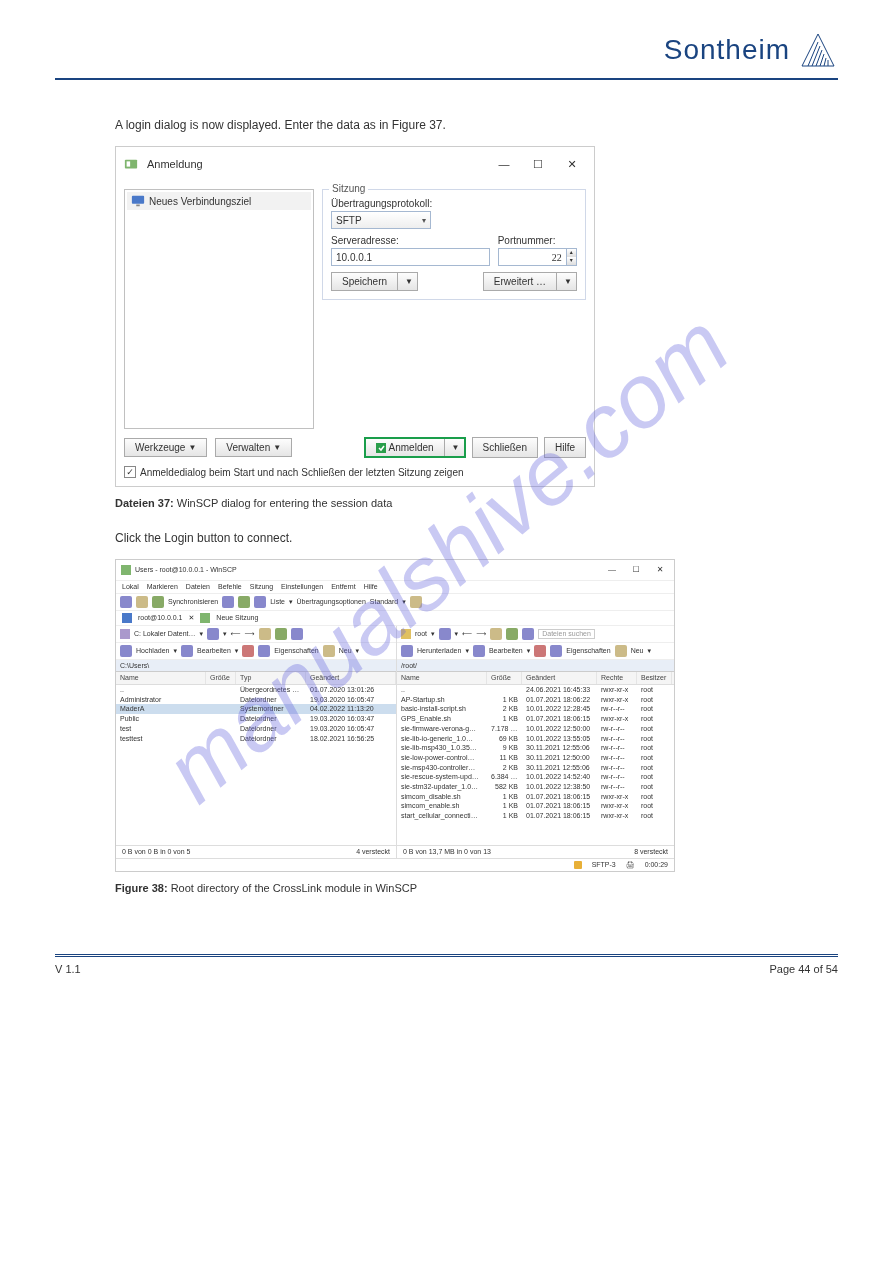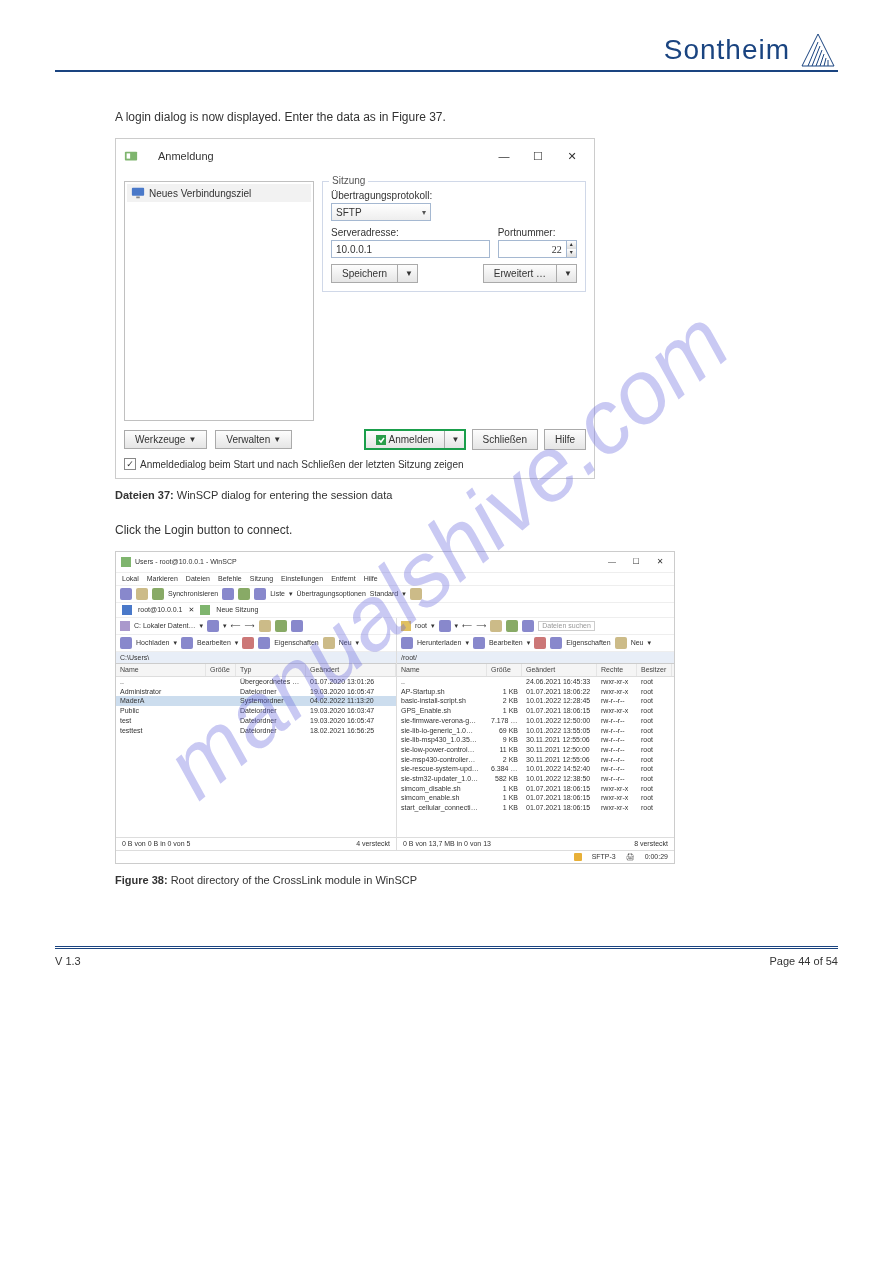--- a/index.html
+++ b/index.html
@@ -1,30 +1,30 @@
 <!DOCTYPE html>
 <html><head>
 <meta charset="utf-8">
 <style>
   * { box-sizing: border-box; margin: 0; padding: 0; }
   body { font-family: Arial, sans-serif; font-size: 12px; background: #fff; width: 893px; margin: 0 auto; color: #333; }
   .page { padding: 30px 55px 40px; position: relative; }
-  .header { display: flex; justify-content: flex-end; align-items: center; border-bottom: 2px solid #1a4480; padding-bottom: 0; margin-bottom: 20px; }
+  .header { display: flex; justify-content: flex-end; align-items: center; border-bottom: 2px solid #1a4480; padding-bottom: 8px; margin-bottom: 20px; }
   .brand { display: flex; align-items: center; gap: 8px; color: #1a4480; font-size: 28px; font-weight: 300; letter-spacing: 1px; }
   .brand svg { width: 40px; height: 40px; }
   .content { padding: 0 60px; }
   .body-text { font-size: 12px; line-height: 1.5; margin: 12px 0; }
   .body-text.first { margin-top: 36px; }
   .caption { font-size: 11px; color: #333; margin: 6px 0 20px; }
   .caption strong { font-weight: bold; }
 
   
   .win-dialog { border: 1px solid #ccc; width: 480px; background: #fff; font-size: 11px; margin: 10px 0; }
   .win-titlebar { display: flex; align-items: center; justify-content: space-between; padding: 6px 8px; }
-  .win-title { display: flex; align-items: center; gap: 20px; }
+  .win-title { display: flex; align-items: center; gap: 9px; }
   .win-title svg { width: 14px; height: 14px; }
   .win-controls { display: flex; gap: 6px; }
   .win-ctrl { width: 28px; height: 22px; display: flex; align-items: center; justify-content: center; color: #333; }
   .dialog-body { display: flex; padding: 8px; gap: 8px; }
   .left-panel { width: 190px; border: 1px solid #c0c0c0; background: #fff; height: 240px; padding: 2px; }
   .tree-item { display: flex; align-items: center; gap: 4px; padding: 2px 4px; background: #f2f2f2; font-size: 10px; }
   .tree-item svg { width: 14px; height: 14px; }
   .right-panel { flex: 1; }
   .group { border: 1px solid #d0d8e8; padding: 8px; position: relative; margin-bottom: 6px; }
   .group-title { position: absolute; top: -7px; left: 6px; background: #fff; padding: 0 3px; font-size: 10px; color: #555; }
@@ -475,16 +475,16 @@
         <span>SFTP-3</span>
         <span>🖨</span>
         <span>0:00:29</span>
       </div>
     </div>
 
     <p class="caption"><strong>Figure 38:</strong><span> Root directory of the CrossLink module in WinSCP</span></p>
   </div>
 
   <div class="page-footer">
-    <span>V 1.3</span>
+    <span>V 1.1</span>
     <span>Page 44 of 54</span>
   </div>
 </div>
 
 </body></html>

